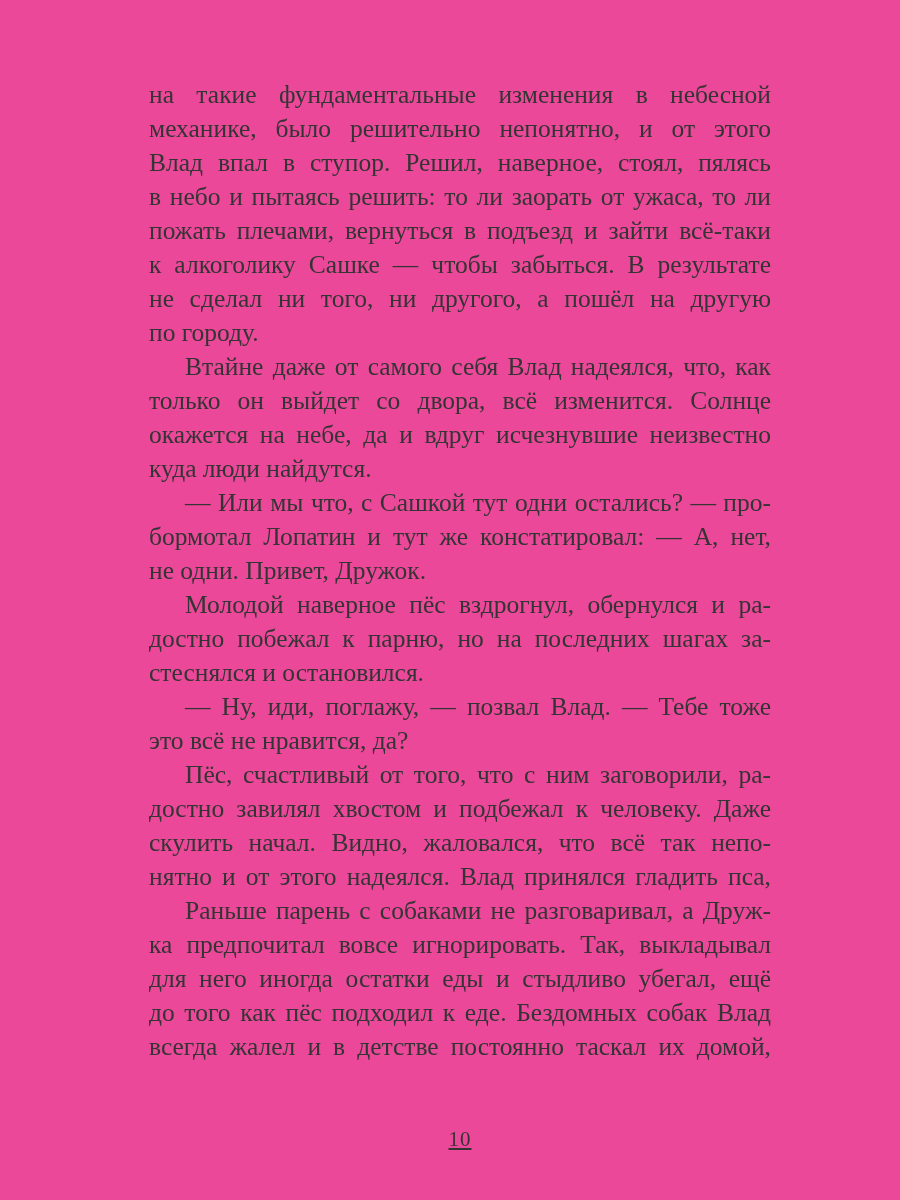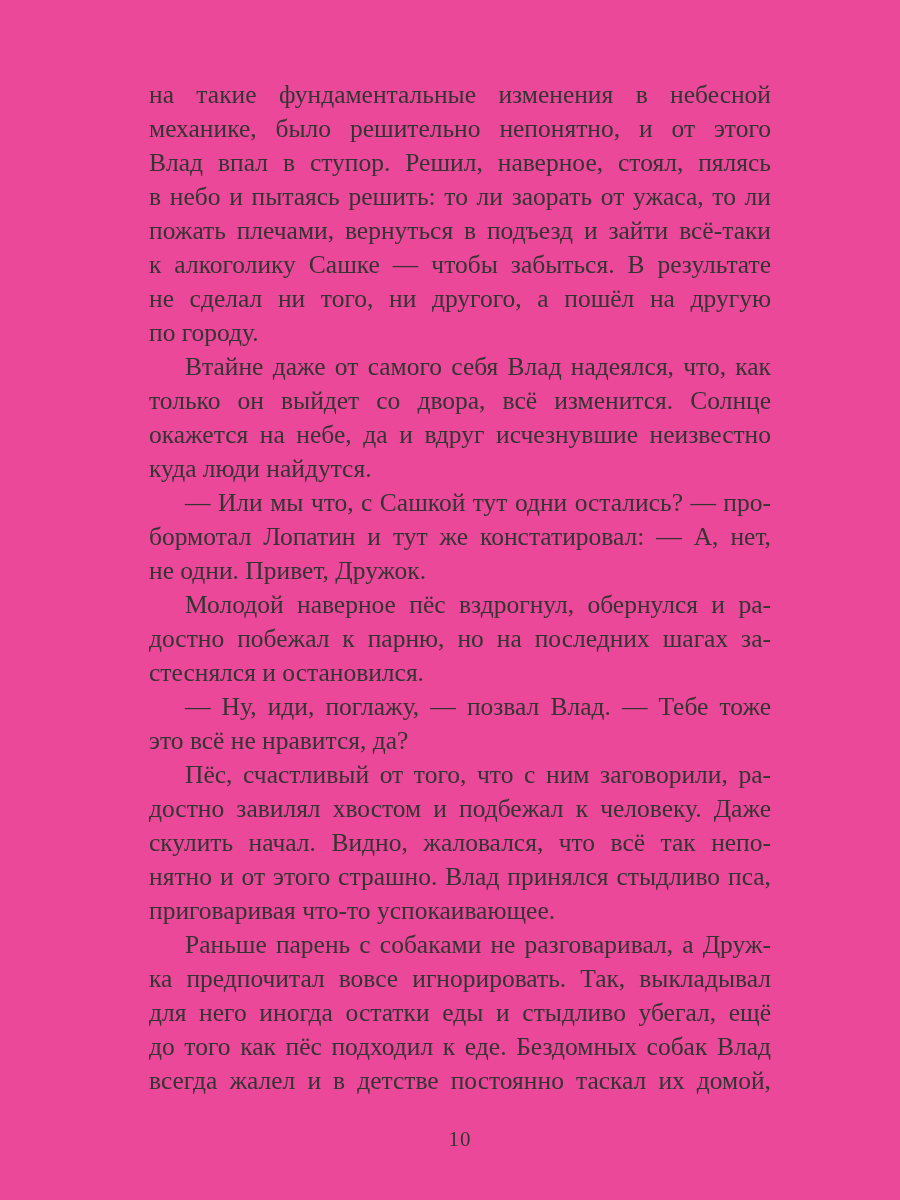--- a/index.html
+++ b/index.html
@@ -75,22 +75,21 @@
       <div class="line">бормотал Лопатин и тут же констатировал: — А, нет,</div>
       <div class="line para-end">не одни. Привет, Дружок.</div>
       <div class="line indent">Молодой наверное пёс вздрогнул, обернулся и ра-</div>
       <div class="line">достно побежал к парню, но на последних шагах за-</div>
       <div class="line para-end">стеснялся и остановился.</div>
       <div class="line indent">— Ну, иди, поглажу, — позвал Влад. — Тебе тоже</div>
       <div class="line para-end">это всё не нравится, да?</div>
       <div class="line indent">Пёс, счастливый от того, что с ним заговорили, ра-</div>
       <div class="line">достно завилял хвостом и подбежал к человеку. Даже</div>
       <div class="line">скулить начал. Видно, жаловался, что всё так непо-</div>
-      <div class="line">нятно и от этого страшно. Влад принялся стыдливо пса,</div>
-      <div class="line para-end">приговаривая что-то успокаивающее.</div>
+      <div class="line">нятно и от этого надеялся. Влад принялся гладить пса,</div>
       <div class="line indent">Раньше парень с собаками не разговаривал, а Друж-</div>
       <div class="line">ка предпочитал вовсе игнорировать. Так, выкладывал</div>
       <div class="line">для него иногда остатки еды и стыдливо убегал, ещё</div>
       <div class="line">до того как пёс подходил к еде. Бездомных собак Влад</div>
       <div class="line">всегда жалел и в детстве постоянно таскал их домой,</div>
     </div>
-  <div class="folio" style="color: rgb(52, 52, 52);">10</div>
+  <div class="folio" style="color: rgb(52, 52, 52); text-decoration: underline;">10</div>
 </div>
 
 </body></html>

